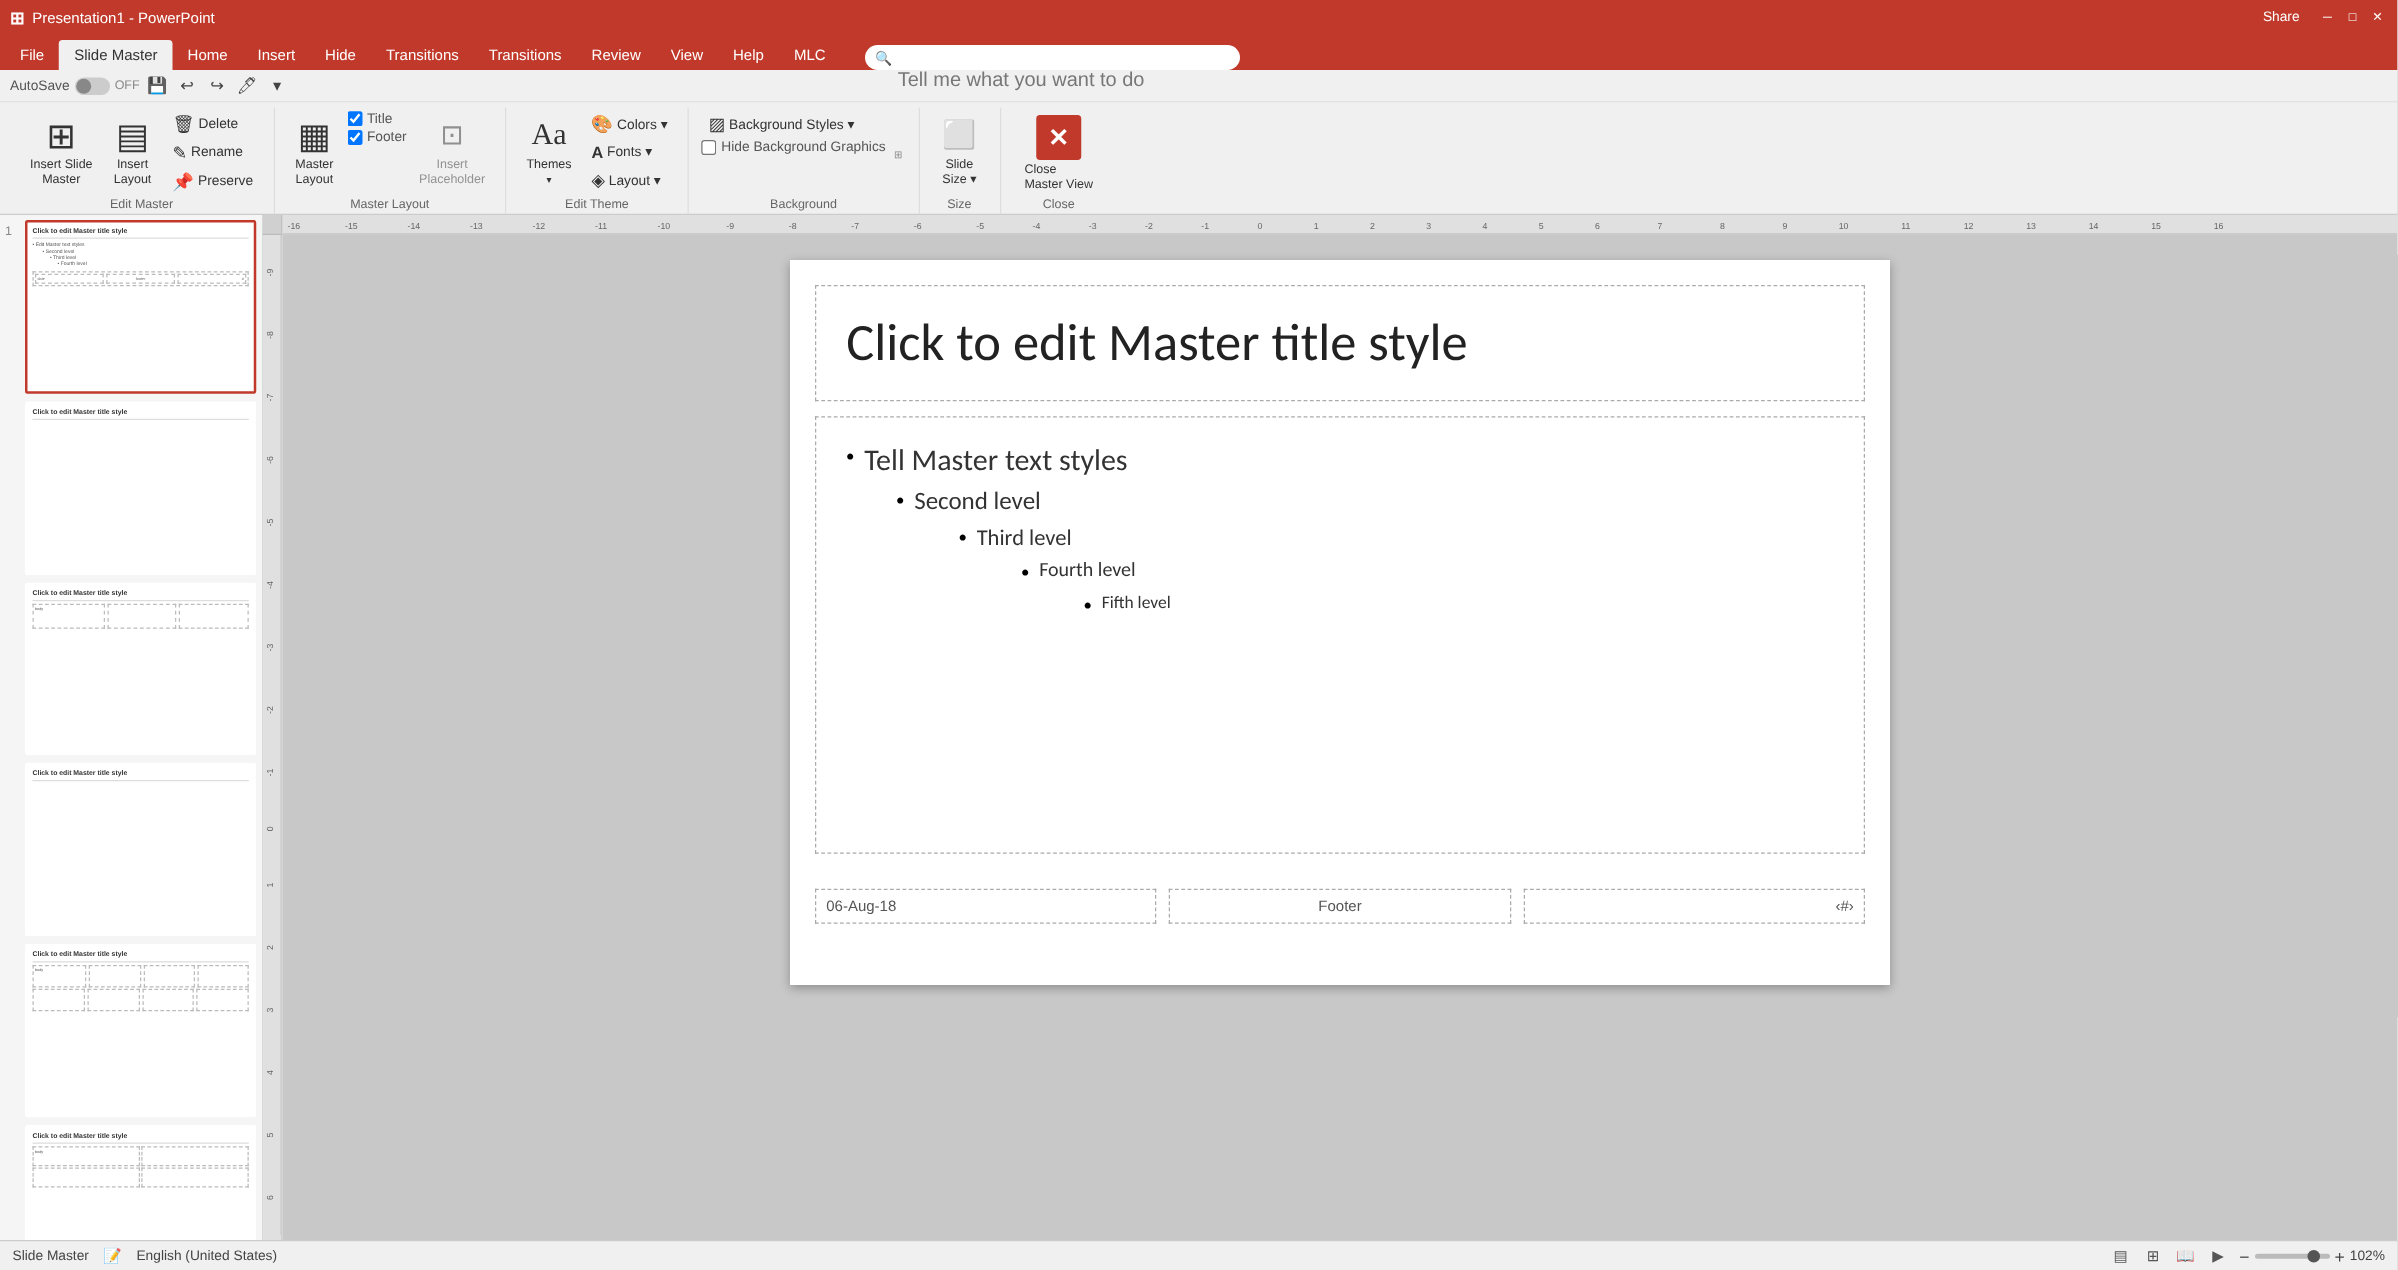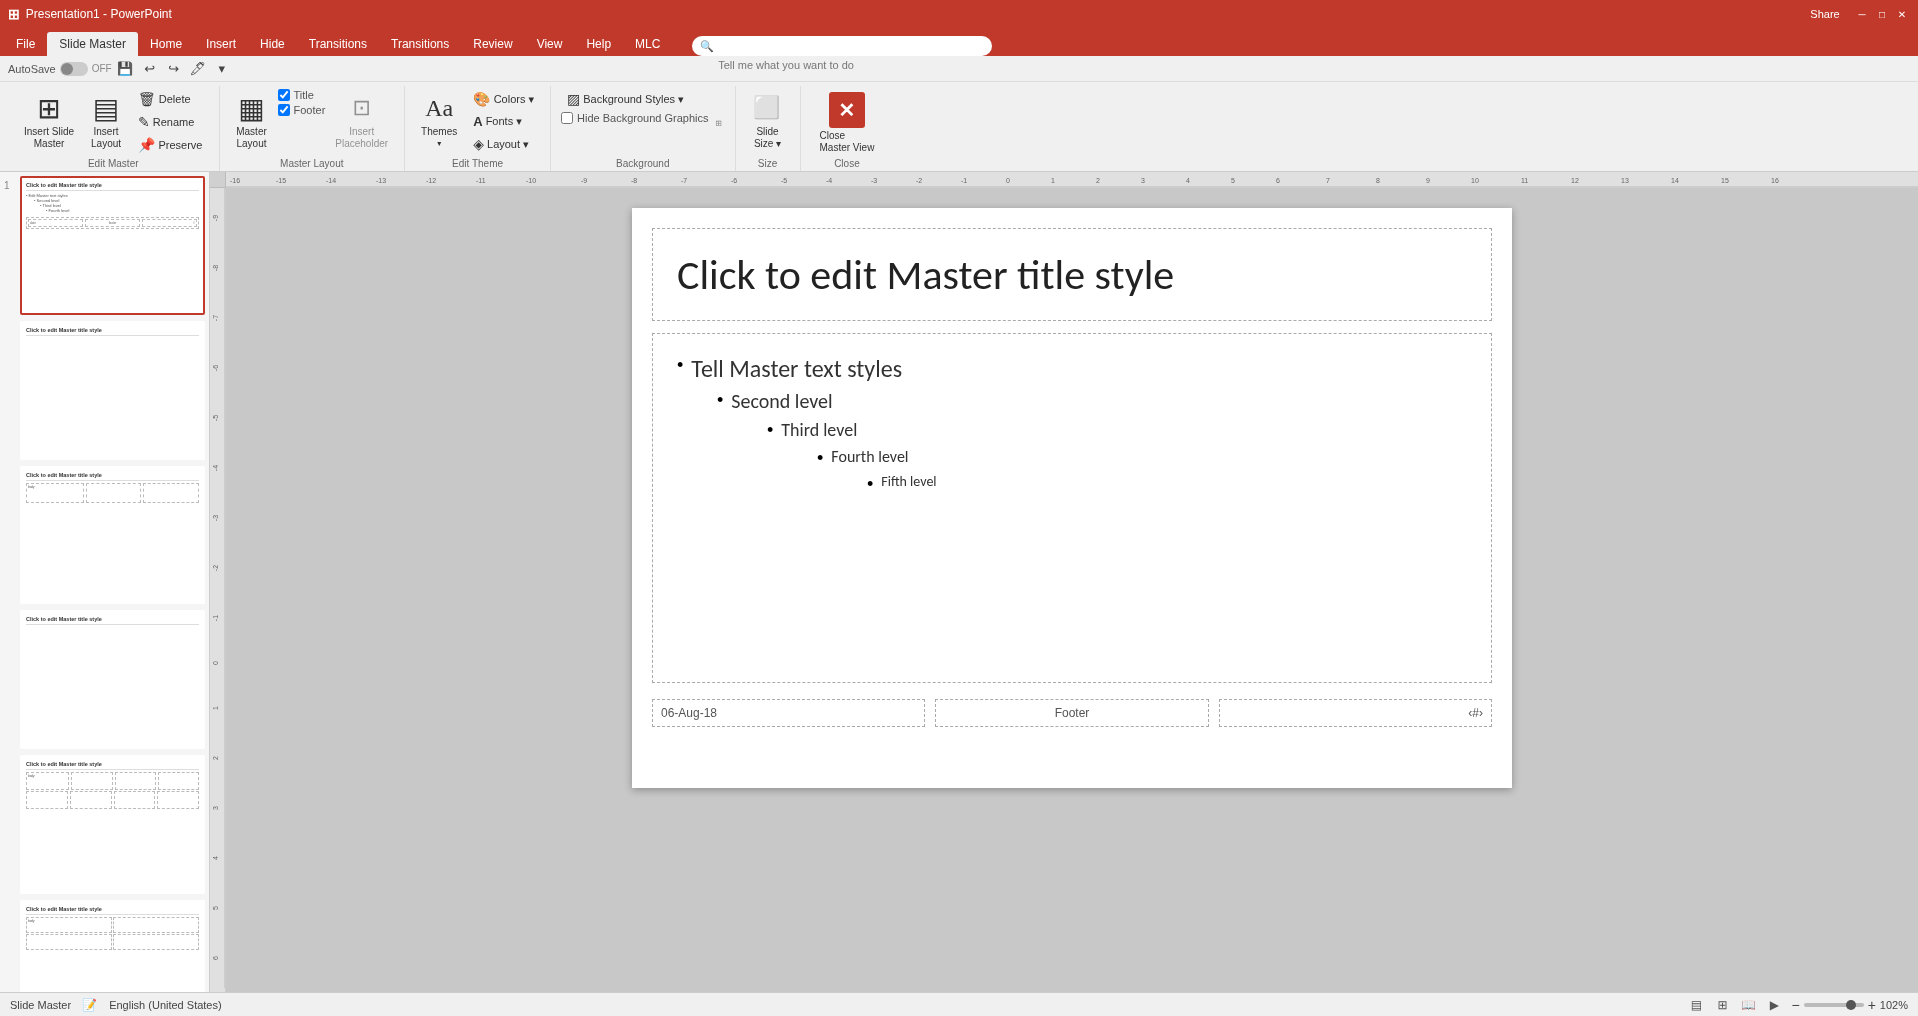--- a/index.html
+++ b/index.html
@@ -311,21 +311,21 @@
     .content-text { font-size: 24px; color: #333; font-family: 'Calibri', Arial, sans-serif; }
     .content-text.level2 { font-size: 20px; }
     .content-text.level3 { font-size: 18px; }
     .content-text.level4 { font-size: 16px; }
     .content-text.level5 { font-size: 14px; }
 
     
     .slide-footer {
       display: flex;
       gap: 10px;
-      margin-top: 16px;
+      margin-top: 28px;
     }
     .footer-box {
       flex: 1;
       border: 1px dashed #aaa;
       padding: 6px 8px;
       font-size: 12px;
       color: #555;
       text-align: center;
     }
     .footer-box.date { text-align: left; }
@@ -373,21 +373,21 @@
   <div class="ribbon-tab">Insert</div>
   <div class="ribbon-tab">Hide</div>
   <div class="ribbon-tab">Transitions</div>
   <div class="ribbon-tab">Transitions</div>
   <div class="ribbon-tab">Review</div>
   <div class="ribbon-tab">View</div>
   <div class="ribbon-tab">Help</div>
   <div class="ribbon-tab">MLC</div>
   <div class="search-bar">
     <span>🔍</span>
-    <span style="font-size:11px; color:#777;margin-top:38px;">Tell me what you want to do</span>
+    <span style="font-size:16px; color:#777;margin-top:38px;">Tell me what you want to do</span>
   </div>
 </div>
 
 <div class="qat">
   <span class="autosave-label">AutoSave</span>
   <div style="background:#ccc; border-radius:8px; width:28px; height:14px; display:flex; align-items:center; padding:1px;">
     <div style="width:12px; height:12px; background:#888; border-radius:50%;"></div>
   </div>
   <span style="font-size:10px; color:#888;">OFF</span>
   <div class="qat-btn">💾</div>

